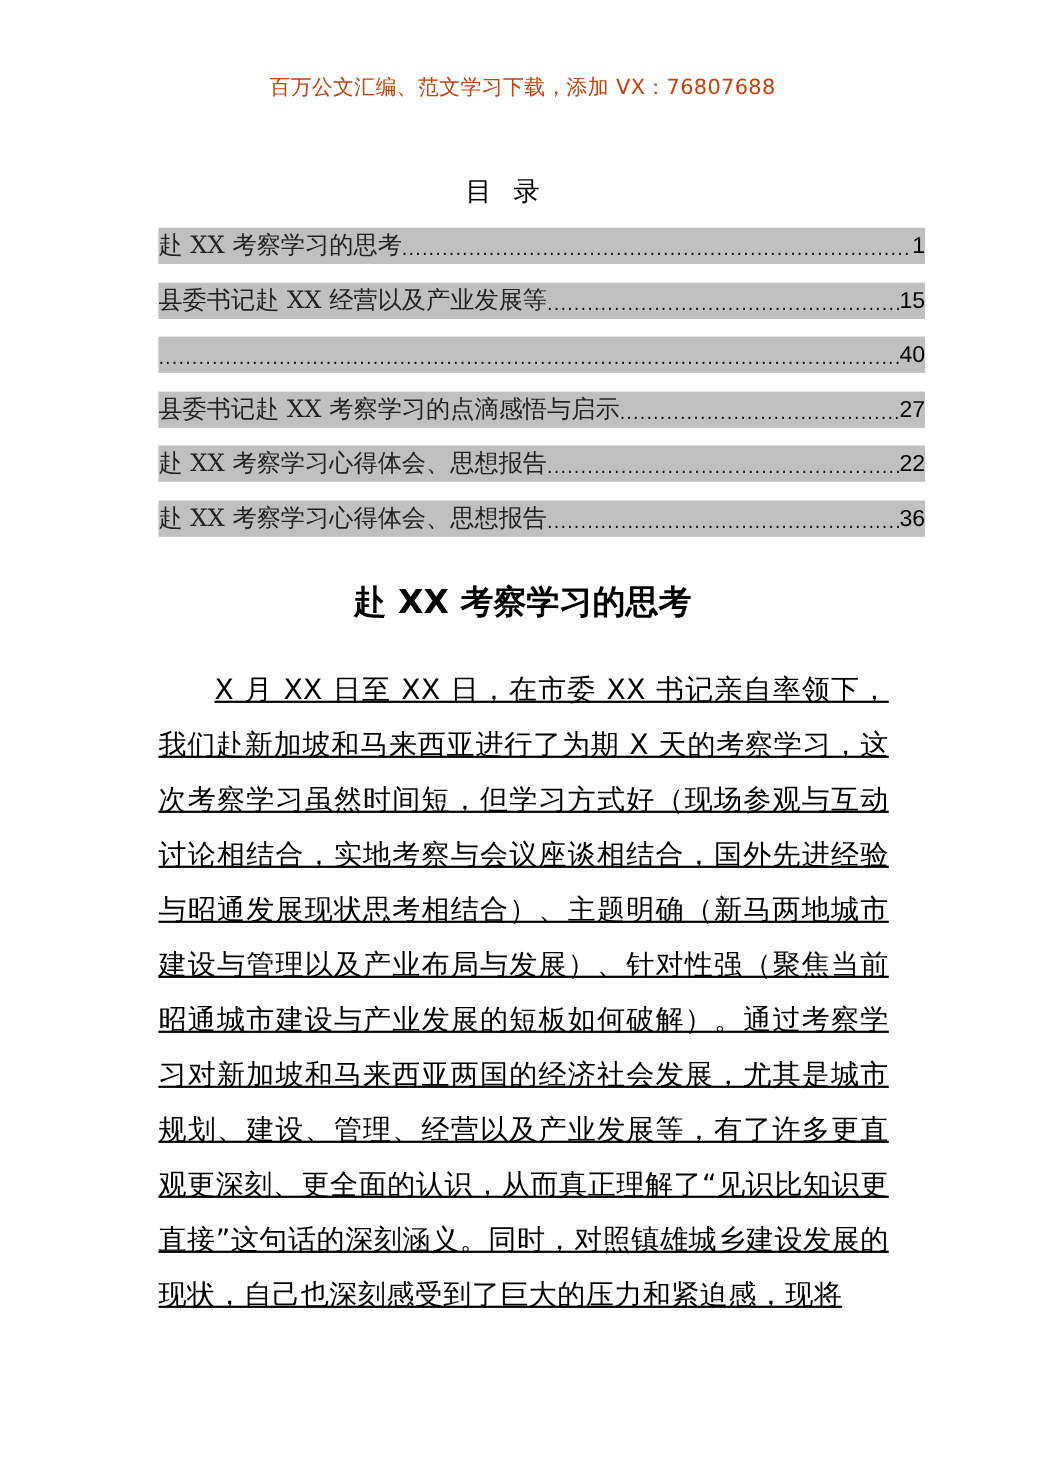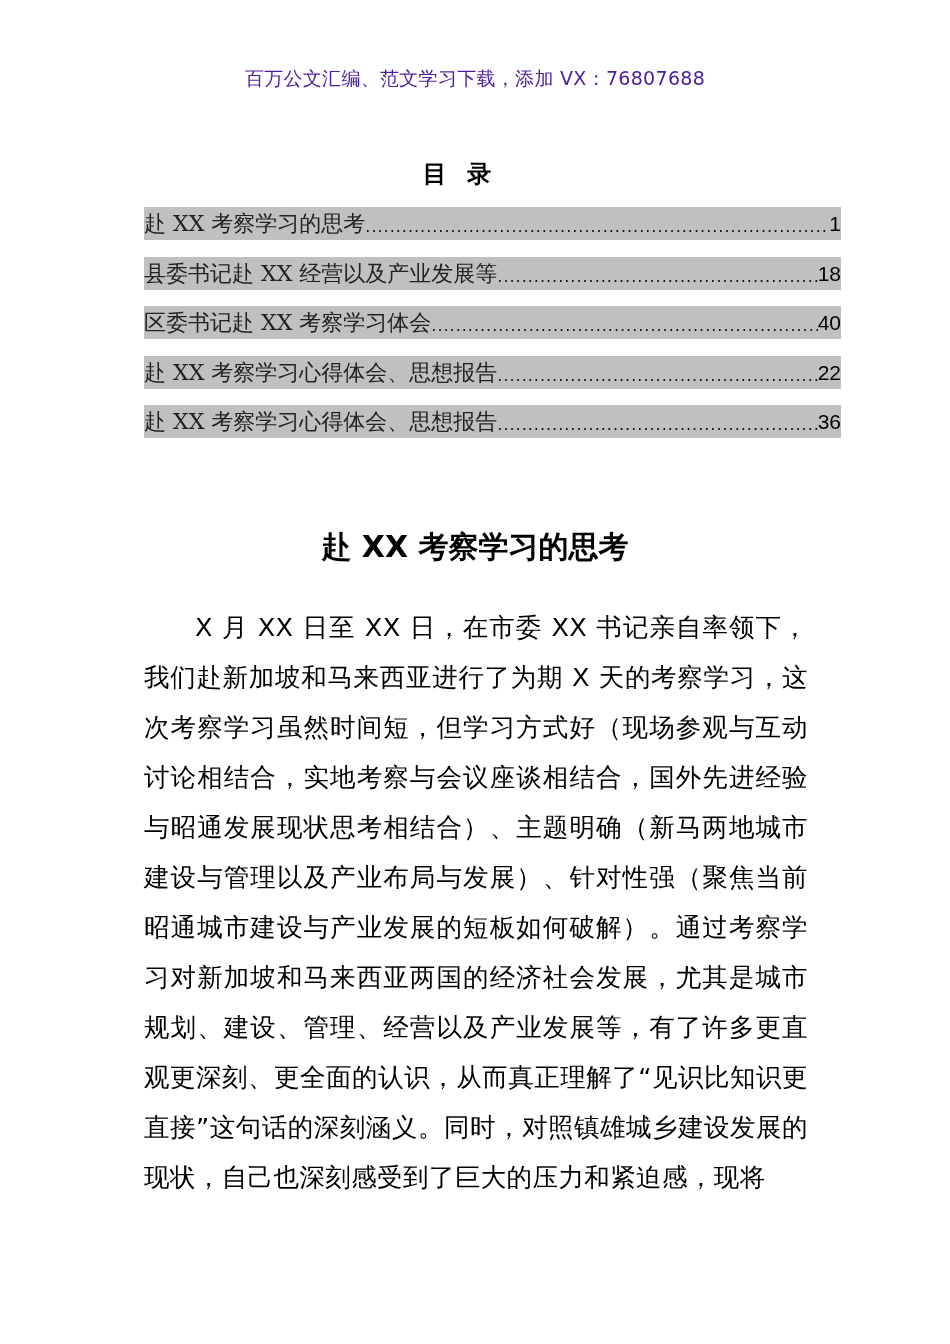--- a/index.html
+++ b/index.html
@@ -1,50 +1,54 @@
 <!DOCTYPE html>
 <html><head>
   <meta charset="utf-8">
   <style>
     html, body { margin: 0; padding: 0; background: #ffffff; }
     body { width: 950px; height: 1344px; position: relative; overflow: hidden; font-family: "DejaVu Sans", sans-serif; color: #000; }
-    .header { position: absolute; top: 66px; left: 0; width: 950px; text-align: center; color: #4c1d95; font-size: 19px; letter-spacing: 0.3px; }
-    .toc-title { position: absolute; top: 158px; left: 0; width: 920px; text-align: center; font-size: 24px; font-weight: bold; letter-spacing: 6px; }
+    .header { position: absolute; top: 66px; left: 0; width: 950px; text-align: center; color: #c2410c; font-size: 19px; letter-spacing: 0.3px; }
+    .toc-title { position: absolute; top: 158px; left: 0; width: 920px; text-align: center; font-size: 24px; font-weight: normal; letter-spacing: 6px; }
     .toc { position: absolute; left: 144px; top: 207px; width: 697px; }
     .toc-row { height: 33px; margin-bottom: 16.5px; background: #c0c0c0; display: flex; align-items: center; font-size: 22px; line-height: 33px; white-space: nowrap; overflow: hidden; }
     .toc-row .t { flex: 0 0 auto; font-family: "DejaVu Serif", serif; font-weight: 300; color: #222; }
     .toc-row .dots { flex: 1 1 auto; overflow: hidden; font-size: 16px; letter-spacing: 1px; color: #111; padding-top: 6px; }
     .toc-row .dots::after { content: "................................................................................................................................................................................................"; }
     .toc-row .p { flex: 0 0 auto; font-family: "Liberation Sans", sans-serif; font-size: 21px; }
     .section-title { position: absolute; top: 527px; left: 0; width: 950px; text-align: center; font-size: 30px; font-weight: bold; }
-    .body-text { position: absolute; left: 144px; top: 602px; width: 664px; font-size: 25.5px; line-height: 50px; text-align: justify; letter-spacing: 0.4px; }
+    .body-text { position: absolute; left: 144px; top: 602px; width: 664px; font-size: 25.5px; line-height: 50px; text-align: justify; letter-spacing: 0.4px; text-decoration: underline; }
     .body-text p { margin: 0; text-indent: 2em; }
   </style>
 </head>
 <body>
 
 <div class="header">百万公文汇编、范文学习下载，添加 VX：76807688</div>
 
 <div class="toc-title">目 录</div>
 
 <div class="toc">
   <div class="toc-row">
     <span class="t">赴 XX 考察学习的思考</span>
     <span class="dots"></span>
     <span class="p">1</span>
   </div>
   <div class="toc-row">
     <span class="t">县委书记赴 XX 经营以及产业发展等</span>
     <span class="dots"></span>
-    <span class="p">18</span>
+    <span class="p">15</span>
   </div>
   <div class="toc-row">
-    <span class="t">区委书记赴 XX 考察学习体会</span>
     <span class="dots"></span>
     <span class="p">40</span>
+  </div>
+  <div class="toc-row">
+    <span class="t">县委书记赴 XX 考察学习的点滴感悟与启示</span>
+    <span class="dots"></span>
+    <span class="p">27</span>
   </div>
   <div class="toc-row">
     <span class="t">赴 XX 考察学习心得体会、思想报告</span>
     <span class="dots"></span>
     <span class="p">22</span>
   </div>
   <div class="toc-row">
     <span class="t">赴 XX 考察学习心得体会、思想报告</span>
     <span class="dots"></span>
     <span class="p">36</span>

